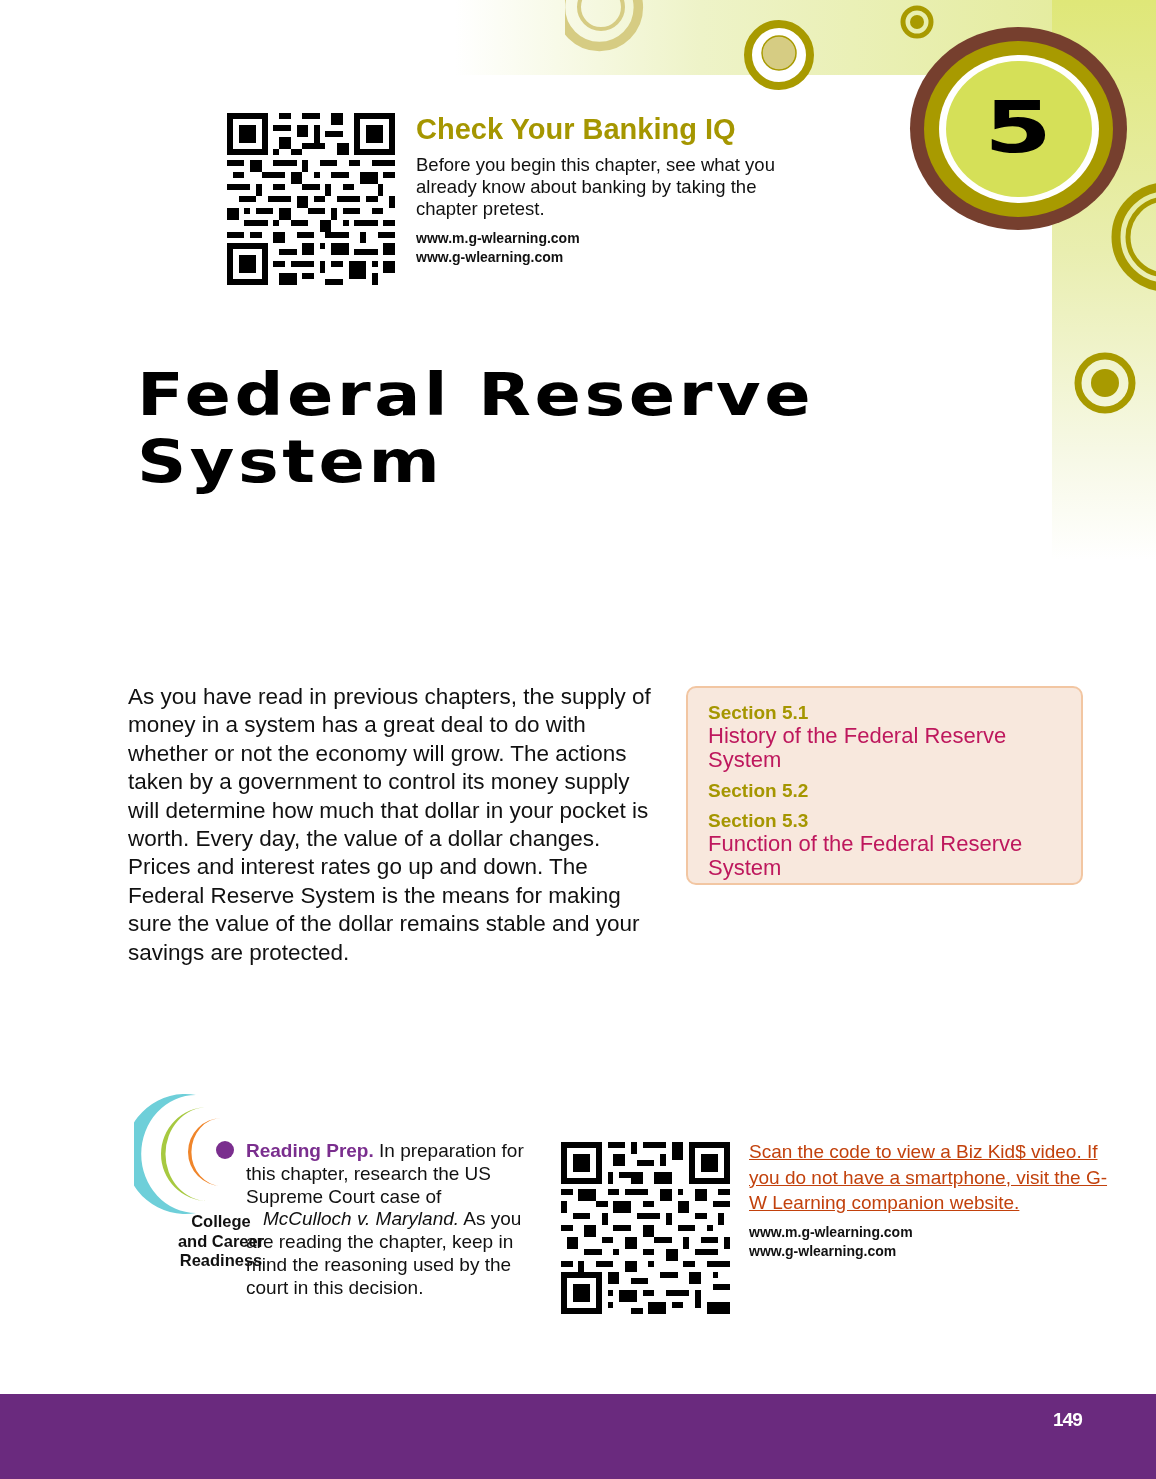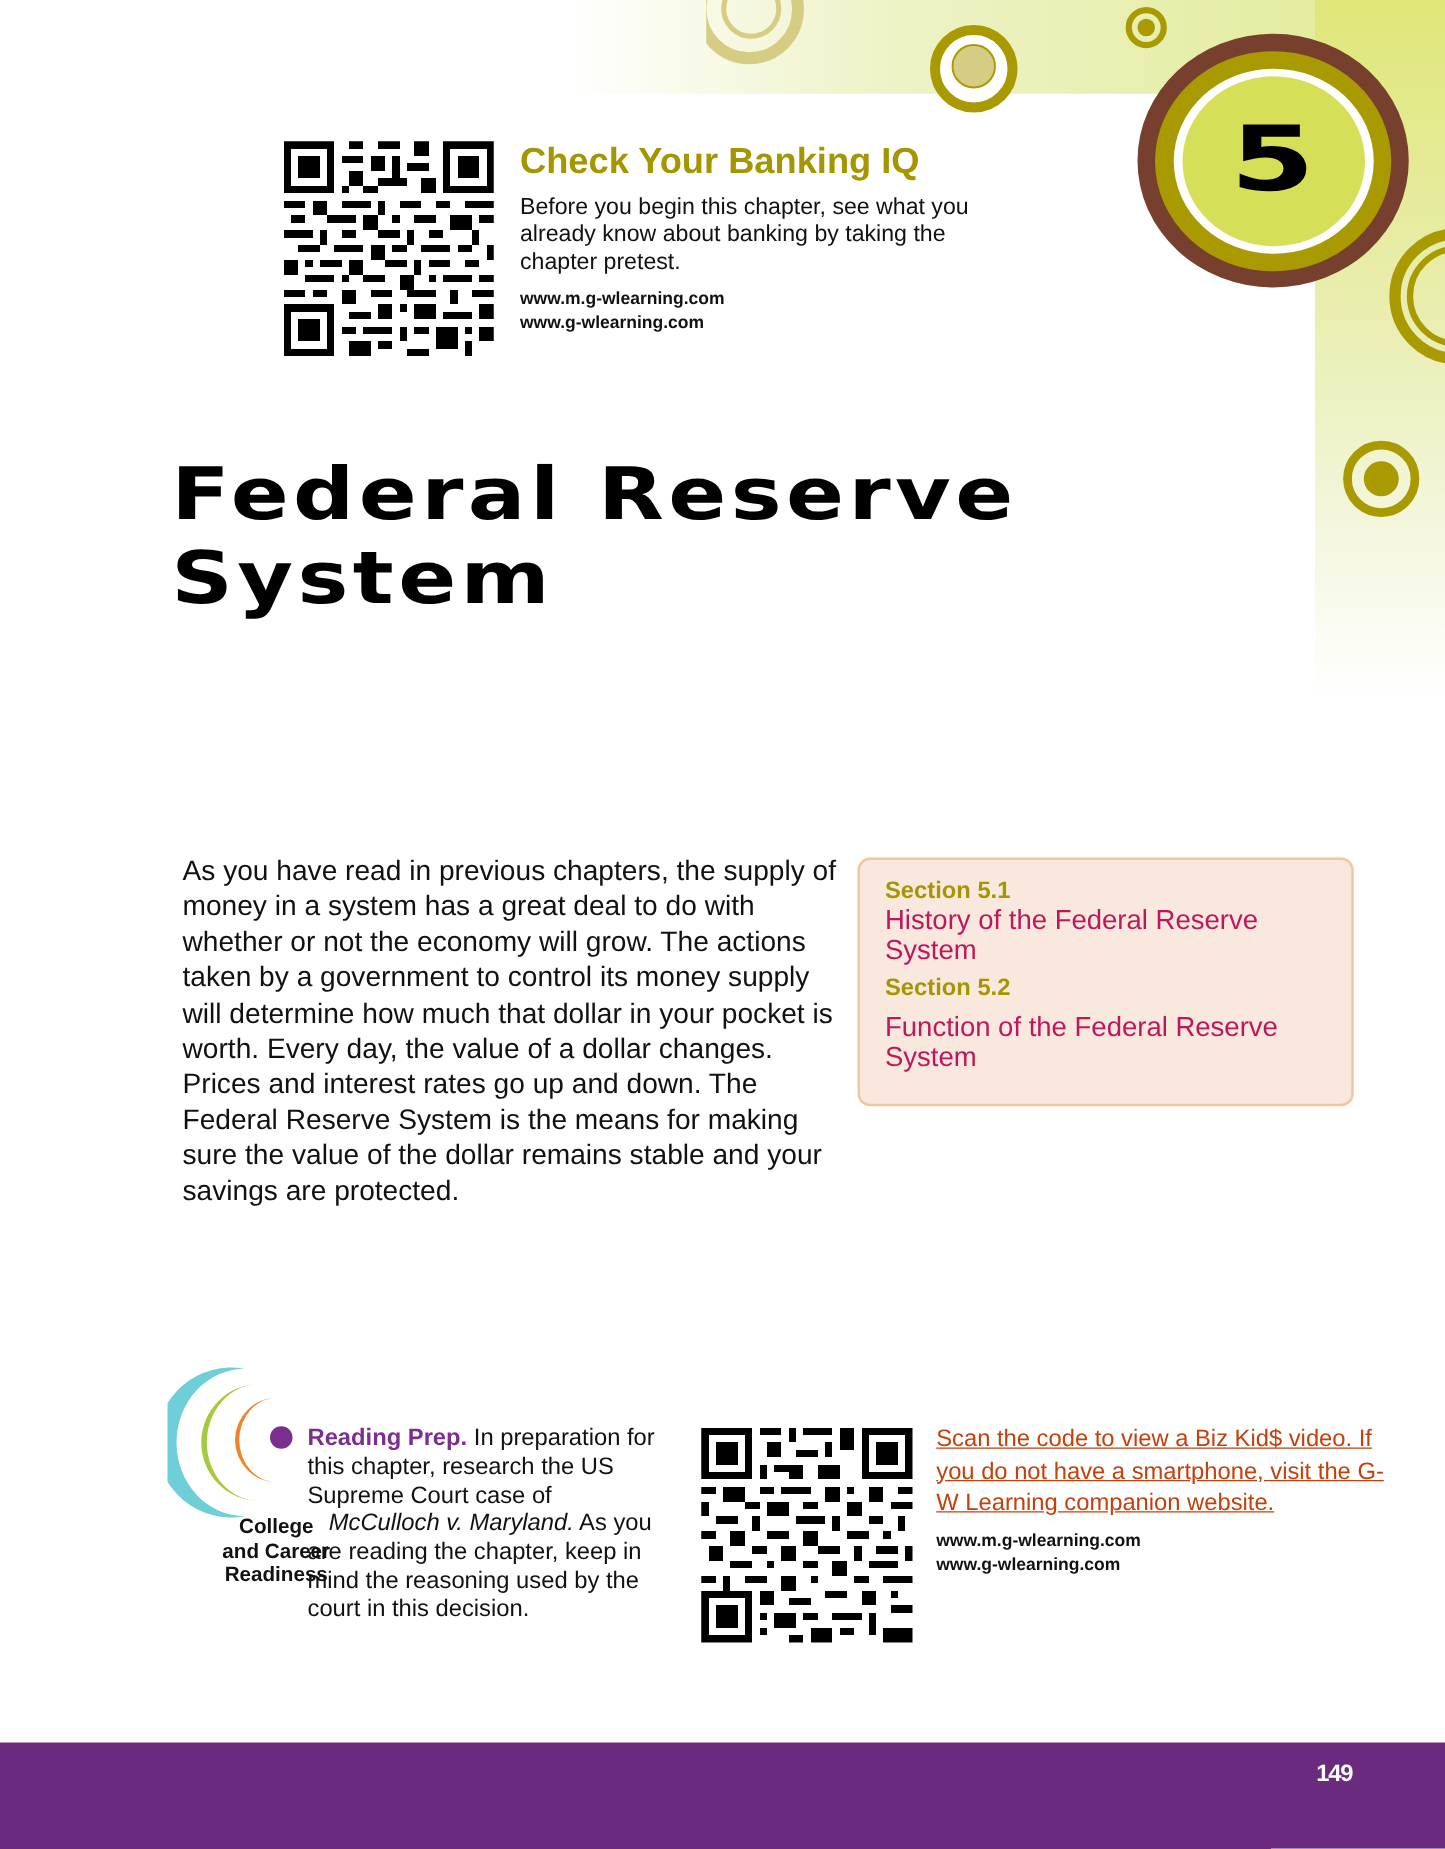--- a/index.html
+++ b/index.html
@@ -52,21 +52,21 @@
 
   
   .page-title {
     position: absolute; left: 137px; top: 362px; width: 760px;
     font-family: "DejaVu Sans", sans-serif; font-weight: 900; font-size: 58px; line-height: 67px;
     letter-spacing: 3px; color: #000; transform: scaleX(1.18); transform-origin: left top;
   }
 
   
   .intro {
-    position: absolute; left: 146px; top: 683px; width: 530px;
+    position: absolute; left: 128px; top: 683px; width: 530px;
     font-size: 22.5px; line-height: 28.4px; color: #111;
   }
 
   
   .section-box {
     position: absolute; left: 686px; top: 686px; width: 397px; height: 199px;
     background: #f8e8dd; border: 2px solid #f2c6a2; border-radius: 10px;
     padding: 14px 0 0 20px;
   }
   .section-item { margin-bottom: 8px; }
@@ -170,20 +170,21 @@
 
 <div class="section-box">
   <div class="section-item">
     <div class="section-num">Section 5.1</div>
     <div class="section-name">History of the Federal Reserve System</div>
   </div>
   <div class="section-item">
     <div class="section-num">Section 5.2</div>
   </div>
   <div class="section-item">
+    <div class="section-num">Section 5.3</div>
     <div class="section-name">Function of the Federal Reserve System</div>
   </div>
 </div>
 
 <svg class="ccr-logo" viewBox="0 0 110 180">
   <path d="M62 2 A60 60 0 1 0 62 120 A52 56 0 0 1 62 2 Z" fill="#6ecfd9"></path>
   <path d="M74 14 A46 46 0 1 0 74 108 A38 42 0 0 1 74 14 Z" fill="#a7c940"></path>
   <path d="M88 25 A34 34 0 1 0 88 93 A27 30 0 0 1 88 25 Z" fill="#f0852a"></path>
   <circle cx="91" cy="57" r="9" fill="#7a2e8e"></circle>
 </svg>

